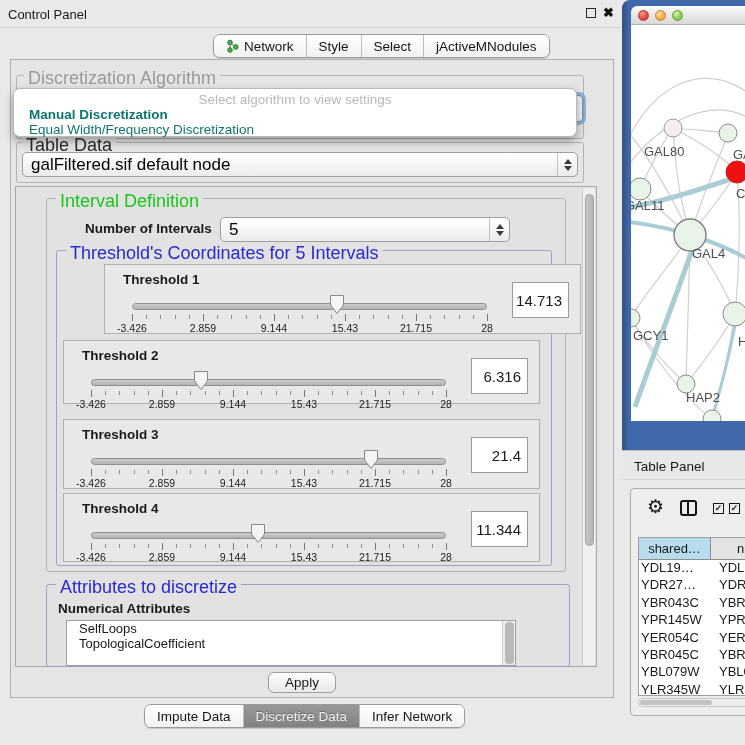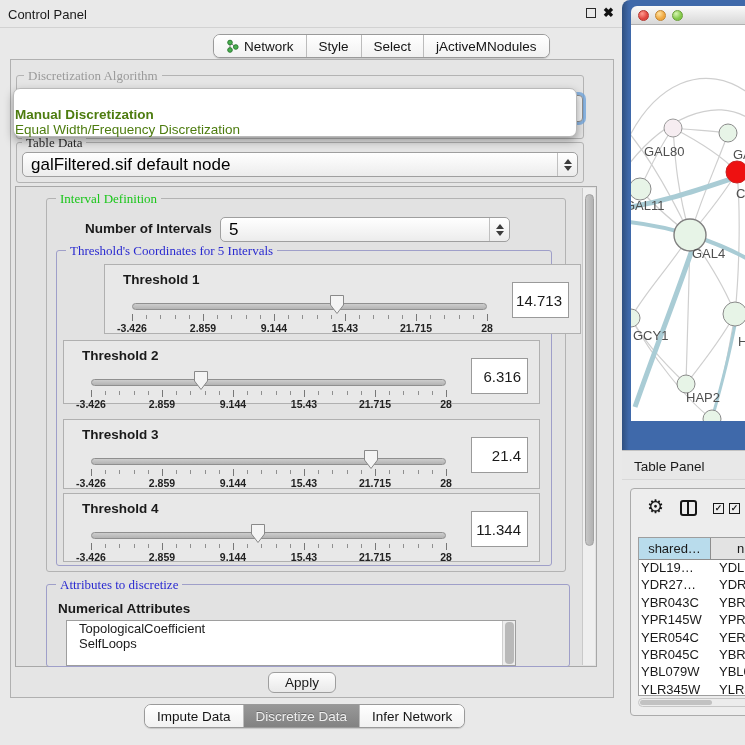--- a/index.html
+++ b/index.html
@@ -22,31 +22,31 @@
   .segbar { display:flex; height:24px; background:#fff; border:1px solid #9a9a9a; border-radius:7px; overflow:hidden; box-shadow:0 1px 1px rgba(0,0,0,.15); }
   .seg { display:flex; align-items:center; gap:5px; padding:0 12px; font-size:13.5px; color:#141414; border-right:1px solid #bcbcbc; background:linear-gradient(#ffffff,#f1f1f1); white-space:nowrap; cursor:default; }
   .seg:last-child { border-right:none; }
   .seg.sel { background:linear-gradient(#989898,#828282); color:#efefef; text-shadow:0 -1px 0 rgba(0,0,0,.25); }
   #lp-tabs { left:213px; top:34px; }
   #bottom-tabs { left:144px; top:704px; }
 
   #content-panel { left:10px; top:59px; width:604px; height:639px; background:#e5e5e5; border:1px solid #b0b0b0; }
 
   .group { border:1px solid #b3b3b3; border-radius:3px; background:transparent; }
-  .group-label { position:absolute; font-size:13px; padding:0 4px; background:#e5e5e5; white-space:nowrap;font-family:Liberation Serif, serif; }
+  .group-label { position:absolute; font-size:18px; padding:0 4px; background:#e5e5e5; white-space:nowrap; }
 
   
   #algo-group { left:16px; top:75px; width:568px; height:64px; }
   #algo-label { left:24px; top:68px; color:#9a9a9a; }
   #algo-combo-frag { left:563px; top:95px; width:20px; height:27px; background:#f3f3f3; border:1px solid #8f8f8f; border-radius:4px; box-shadow:0 0 0 3px rgba(106,162,222,.75); }
 
   
   #dropdown { left:13px; top:88px; width:564px; height:49px; background:#fff; border:1px solid #b9b9b9; border-radius:7px; box-shadow:0 4px 10px rgba(0,0,0,.35); z-index:30; }
   #dd-hint { left:0; top:3px; width:100%; text-align:center; color:#b9b9b9; font-size:13.5px; }
-  .dd-opt { left:0; width:558px; font-size:13.5px; padding-left:1px; color:#4d7c0f; }
+  .dd-opt { left:14px; width:558px; font-size:13.5px; padding-left:1px; color:#0f766e; }
   #dd-opt0 { top:18px; font-weight:bold; }
   #dd-opt1 { top:33px; }
 
   
   #td-group { left:16px; top:142px; width:568px; height:41px; }
   #td-label { left:22px; top:135px; color:#2a2a2a; }
   .combo { position:absolute; background:linear-gradient(#ffffff,#ececec); border:1px solid #9f9f9f; border-radius:5px; display:flex; align-items:center; }
   .combo .cval { flex:1; font-size:17px; padding-left:8px; color:#000; white-space:nowrap; overflow:hidden; }
   .stepper { width:20px; height:100%; border-left:1px solid #c0c0c0; display:flex; flex-direction:column; align-items:center; justify-content:center; gap:2px; }
   .tri-up { width:0; height:0; border-left:4px solid transparent; border-right:4px solid transparent; border-bottom:5px solid #3c3c3c; }
@@ -67,21 +67,21 @@
   #thr-label { left:66px; top:243px; color:#2a2ad0; background:#e2e2e2; }
 
   .thr-panel { position:absolute; left:63px; width:477px; background:#e8e8e8; border:1px solid #b0b0b0; }
   .thr-name { position:absolute; left:18px; top:7px; font-size:13.5px; font-weight:bold; }
   .track-zone { position:absolute; left:27px; top:0; width:355px; height:100%; }
   .track { position:absolute; left:0; top:38px; width:355px; height:7px; background:linear-gradient(#cdcdcd,#b3b3b3); border:1px solid #8f8f8f; border-radius:4px; }
   .thumb { position:absolute; top:29px; width:16px; height:21px; margin-left:-8px; }
   .ticks-minor { position:absolute; left:0; top:50px; width:356px; height:4px;
     background:repeating-linear-gradient(to right,#8f8f8f 0 1px,transparent 1px 14.2px); }
   .tick-maj { position:absolute; top:49px; width:1px; height:7px; background:#777; }
-  .tick-lab { position:absolute; top:57px; transform:translateX(-50%); font-size:10.5px; font-weight:bold; color:#222; white-space:nowrap; }
+  .tick-lab { position:absolute; top:57px; transform:translateX(-50%); font-size:10.5px; font-weight:normal; color:#222; white-space:nowrap; }
   .thr-value { position:absolute; left:407px; top:17px; width:57px; height:36px; background:#fff; border:1px solid #9a9a9a; font-size:15px; text-align:right; padding:9px 6px 0 0; }
 
   #attr-group { left:46px; top:584px; width:524px; height:83px; border-color:#9f9fc9; }
   #attr-label { left:56px; top:577px; color:#2a2ad0; background:#e2e2e2; }
   #attr-heading { left:58px; top:601px; font-size:13.5px; font-weight:bold; }
   #attr-list { left:66px; top:620px; width:450px; height:46px; background:#fff; border:1px solid #9e9e9e; overflow:hidden; }
   .attr-item { font-size:13px; line-height:15px; padding-left:12px; white-space:nowrap; }
   #attr-list-sb { position:absolute; right:0; top:0; width:13px; height:44px; background:#ededed; border-left:1px solid #cfcfcf; }
   #attr-list-thumb { position:absolute; left:2px; top:1px; width:9px; height:42px; background:#b9b9b9; border-radius:4px; }
 
@@ -160,20 +160,21 @@
 <div class="abs group" id="algo-group"></div>
 <span class="abs group-label" id="algo-label">Discretization Algorithm</span>
 <div class="abs" id="algo-combo-frag">
   <div class="stepper" style="border-left:none;width:100%;">
       <span class="tri-up"></span>
       <span class="tri-dn"></span>
     </div>
 </div>
 
 <div class="abs" id="dropdown">
+  <div class="abs" id="dd-hint">Select algorithm to view settings</div>
   <div class="abs dd-opt" id="dd-opt0">Manual Discretization</div>
   <div class="abs dd-opt" id="dd-opt1">Equal Width/Frequency Discretization</div>
 </div>
 
 <div class="abs group" id="td-group"></div>
 <span class="abs group-label" id="td-label">Table Data</span>
 <div class="combo" id="td-combo">
   <span class="cval">galFiltered.sif default node</span>
   <span class="stepper">
       <span class="tri-up"></span>
@@ -302,22 +303,22 @@
     <span class="tick-lab" style="left:80%">21.715</span>
     <span class="tick-lab" style="left:100%">28</span>
   </div>
   <div class="thr-value">11.344</div>
 </div>
 
 <div class="abs group" id="attr-group"></div>
 <span class="abs group-label" id="attr-label">Attributes to discretize</span>
 <span class="abs" id="attr-heading">Numerical Attributes</span>
 <div class="abs" id="attr-list">
+  <div class="attr-item">SelfLoops</div>
   <div class="attr-item">TopologicalCoefficient</div>
-  <div class="attr-item">SelfLoops</div>
   <div id="attr-list-sb">
       <div id="attr-list-thumb"></div>
     </div>
 </div>
 
 <div class="abs" id="apply-btn">Apply</div>
 
 <div class="abs segbar" id="bottom-tabs">
   <div class="seg">
       <span>Impute Data</span>

